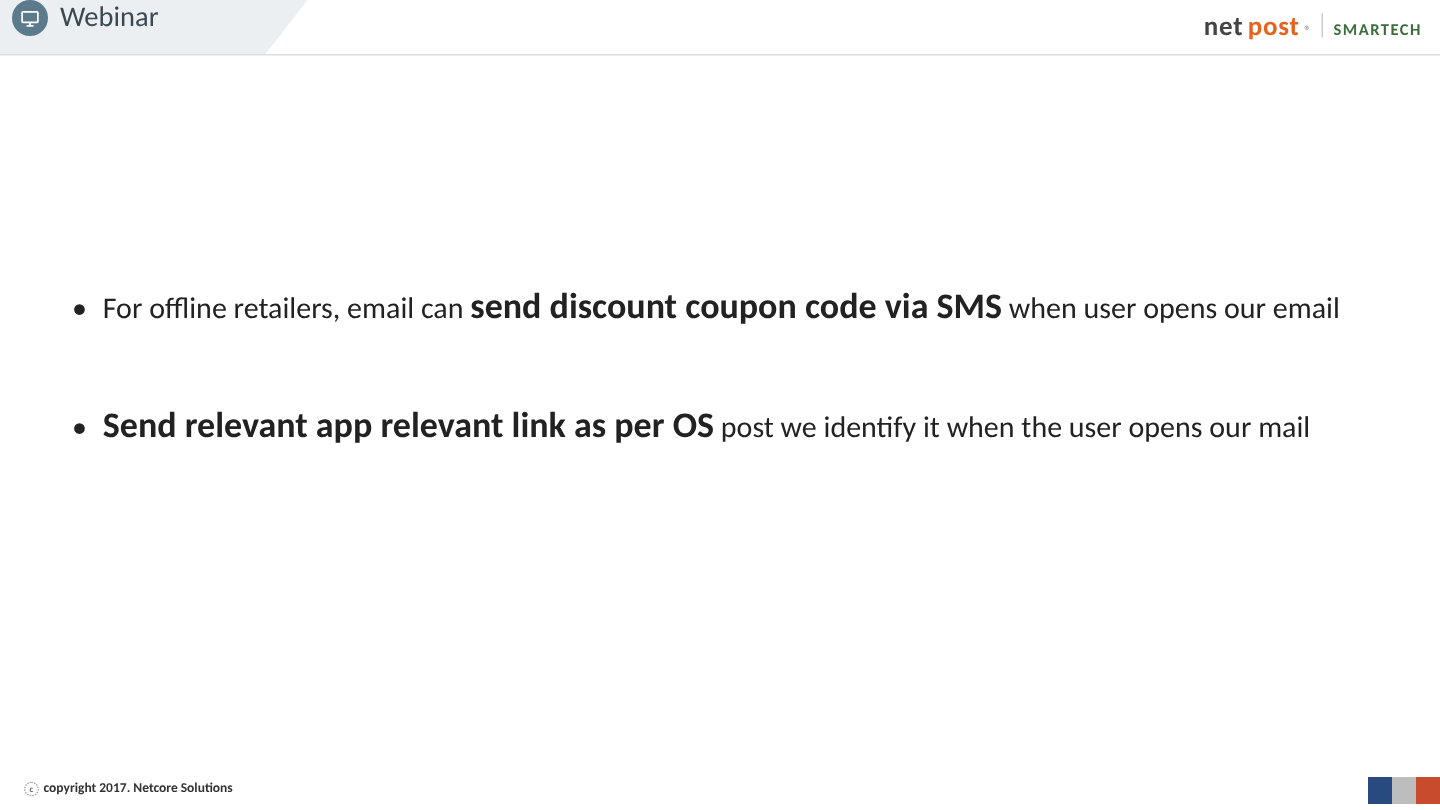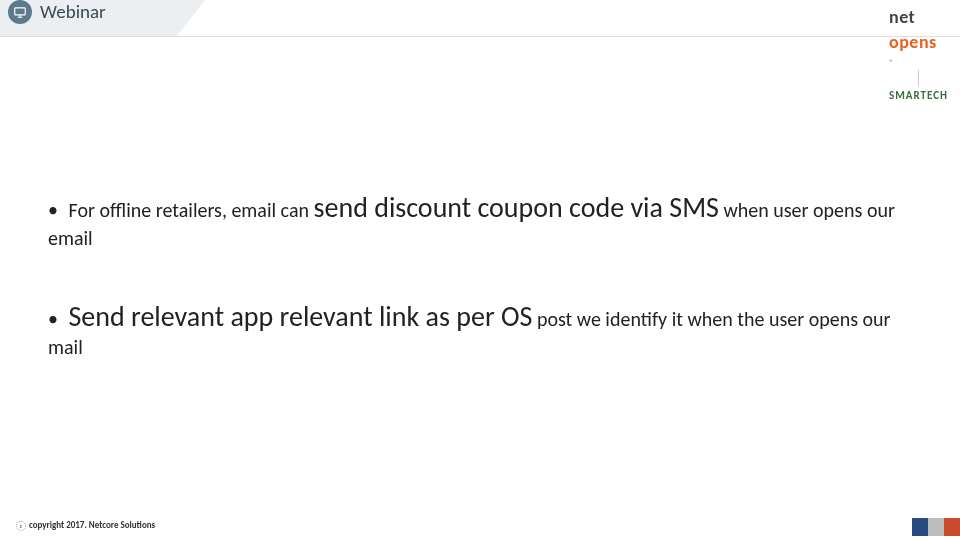--- a/index.html
+++ b/index.html
@@ -16,39 +16,39 @@
       width: 205px;
     }
     .webinar-icon {
       width: 24px; height: 24px; border-radius: 50%;
       background: #5b7a8c; margin-right: 8px;
       display: flex; align-items: center; justify-content: center;
     }
     .webinar-icon svg { width: 14px; height: 14px; }
     .webinar-label { font-size: 19px; color: #3a4a54; font-weight: 400; }
 
-    .brand { position: absolute; right: 12px; top: 6px; display: flex; align-items: baseline; gap: 3px; flex-direction: column; }
+    .brand { position: absolute; right: 12px; top: 6px; display: flex; align-items: baseline; gap: 3px; }
     .brand-net { color: #444; font-size: 18px; font-weight: 600; letter-spacing: 0.5px; }
     .brand-core { color: #e4641f; font-size: 18px; font-weight: 600; letter-spacing: 0.5px; }
     .brand-reg { color: #888; font-size: 9px; vertical-align: super; }
     .brand-sep { width: 1px; height: 16px; background: #ccc; margin: 0 4px; align-self: center; }
     .brand-smartech { color: #3a6e3a; font-size: 11px; font-weight: 700; letter-spacing: 1px; }
     .header-line { position: absolute; left: 0; right: 0; top: 36px; height: 1px; background: #dcdfe2; }
 
     
     .title {
       position: absolute; left: 42px; top: 88px;
       font-size: 40px; font-weight: 700; color: #28445e;
     }
 
     
     .content { position: absolute; left: 48px; right: 48px; top: 190px; color: #222; }
     .bullet { margin-bottom: 48px; font-size: 20px; line-height: 1.28; }
     .bullet-marker { color: #222; margin-right: 6px; }
-    .bold-inline { font-size: 28px; font-weight: 400; color: #222; }
+    .bold-inline { font-size: 24px; font-weight: 700; color: #222; }
     .regular { font-size: 20px; font-weight: 400; color: #222; }
 
     
     .footer {
       position: absolute; left: 0; right: 0; bottom: 4px; height: 20px; font-weight: bold;
     }
     .copyright {
       position: absolute; left: 16px; bottom: 5px;
       font-size: 9px; color: #333;
     }
@@ -76,21 +76,21 @@
         <svg viewBox="0 0 24 24" fill="none" stroke="#fff" stroke-width="2">
           <rect x="3" y="5" width="18" height="12" rx="1"></rect>
           <line x1="8" y1="21" x2="16" y2="21"></line>
           <line x1="12" y1="17" x2="12" y2="21"></line>
         </svg>
       </span>
       <span class="webinar-label">Webinar</span>
     </div>
     <div class="brand">
       <span class="brand-net">net</span>
-        <span class="brand-core">opens</span>
+        <span class="brand-core">post</span>
         <span class="brand-reg">®</span>
       <span class="brand-sep"></span>
       <span class="brand-smartech">SMARTECH</span>
     </div>
     <div class="header-line"></div>
   </div>
 
 
   <div class="content">
     <div class="bullet">

